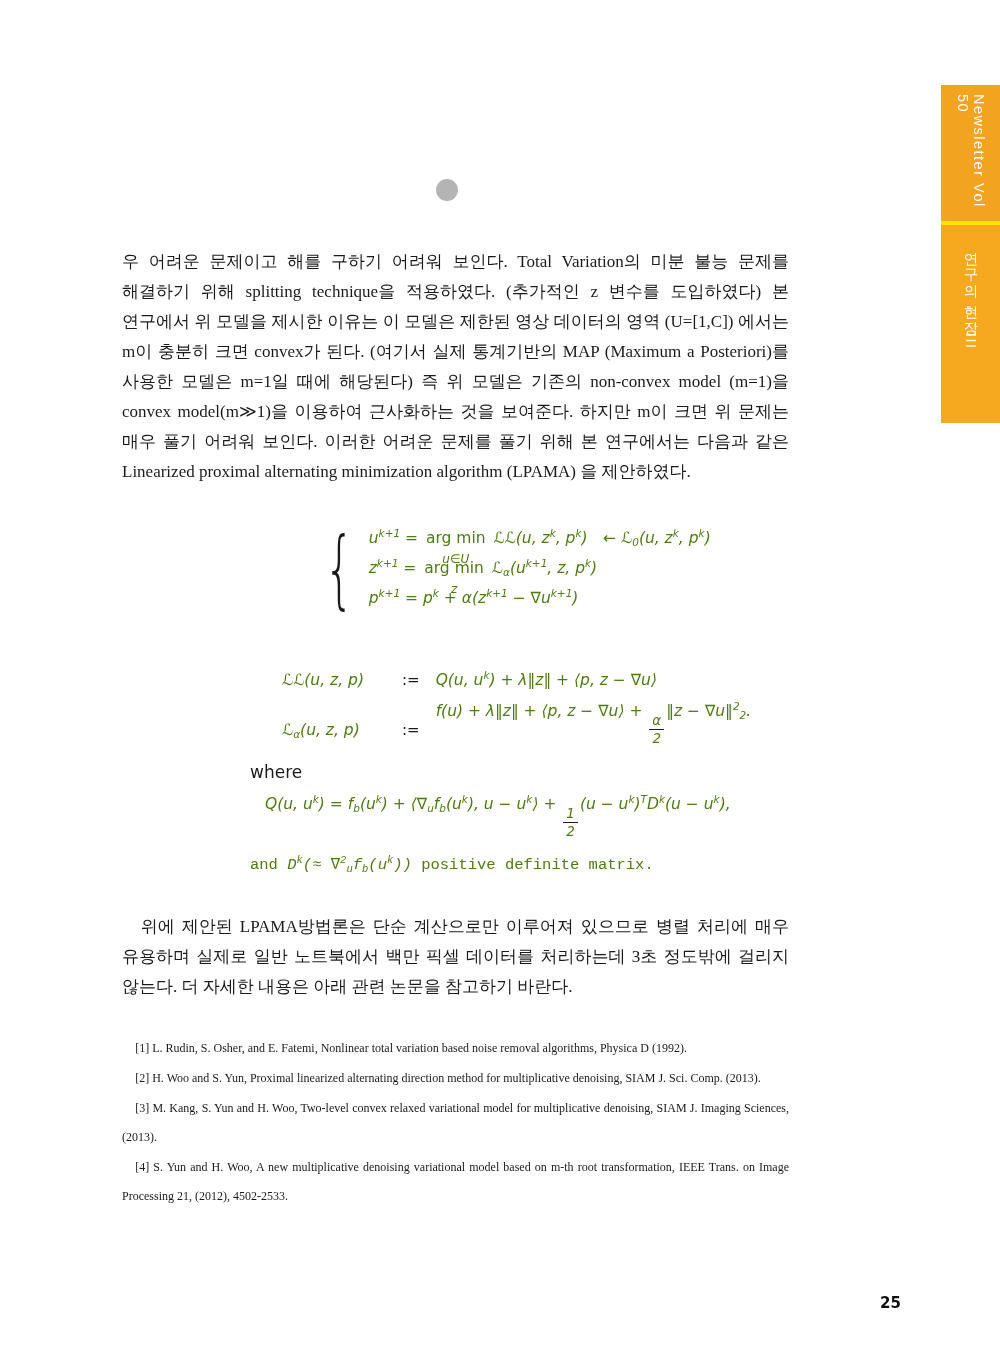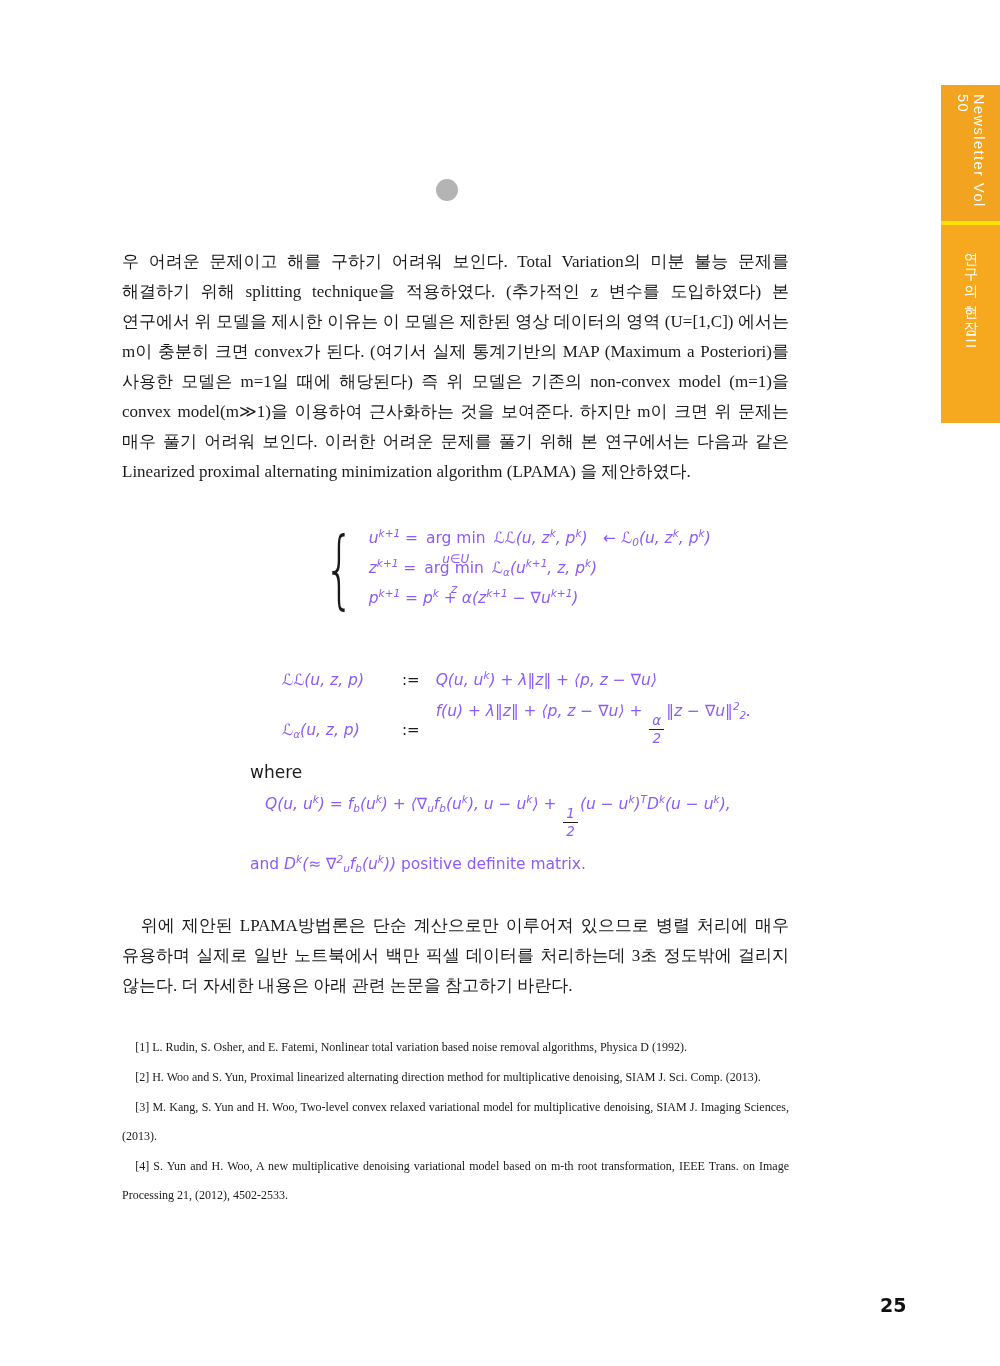--- a/index.html
+++ b/index.html
@@ -49,21 +49,21 @@
     text-align: justify;
     word-break: keep-all;
   }
   p.indent { text-indent: 1.1em; }
 
   
   .math {
     font-family: "DejaVu Sans", sans-serif;
     font-style: italic;
     font-size: 15.5px;
-    color: #8b5cf6;
+    color: #4d7c0f;
   }
   .math sup, .math sub { font-size: 10.5px; line-height: 0; }
   .math sub { vertical-align: -3px; }
   .math .rm, .where, .coloneq { font-style: normal; }
   .uop { display: inline-block; position: relative; margin: 0 3px; }
   .uop-m { font-style: normal; }
   .uop-s {
     position: absolute; left: 50%; top: 100%;
     transform: translateX(-50%);
     font-size: 12px; line-height: 1; white-space: nowrap;
@@ -86,39 +86,39 @@
   .case-lines { display: flex; flex-direction: column; }
   .case-lines .math { line-height: 30px; white-space: nowrap; }
 
   .lagr { margin: 52px 0 0 160px; }
   .lagr-row { display: flex; align-items: flex-end; line-height: 31px; white-space: nowrap; }
   .lagr .lhs { display: inline-block; min-width: 104px; }
   .coloneq { font-family: "DejaVu Sans", sans-serif; font-size: 15px; margin: 0 16px; }
 
   .where { margin: 16px 0 0 128px; font-family: "DejaVu Sans", sans-serif; font-size: 17px; color: #1c1c1c; }
   .qdef { margin: 13px 0 0 143px; white-space: nowrap; }
-  .dnote { margin: 17px 0 0 128px; white-space: nowrap; }
+  .dnote { margin: 17px 0 0 128px; white-space: nowrap; font-family: Liberation Mono, monospace; }
 
   .para2 { margin-top: 38px; }
 
   .refs { margin-top: 32px; }
   .ref {
     font-size: 12px;
     line-height: 29px;
     text-align: justify;
     text-indent: 1.1em;
     margin-bottom: 1px;
   }
 
   .page-number {
     position: absolute;
     left: 880px; top: 1294px;
     font-family: "DejaVu Sans", sans-serif;
     font-weight: bold;
-    font-size: 19px;
+    font-size: 15px;
     color: #111111;
   }
 </style>
 </head>
 <body>
 
 <div class="page">
 
   <aside class="side-tab">
     <div class="tab-seg tab-top" style="background: rgb(242, 163, 32);">

